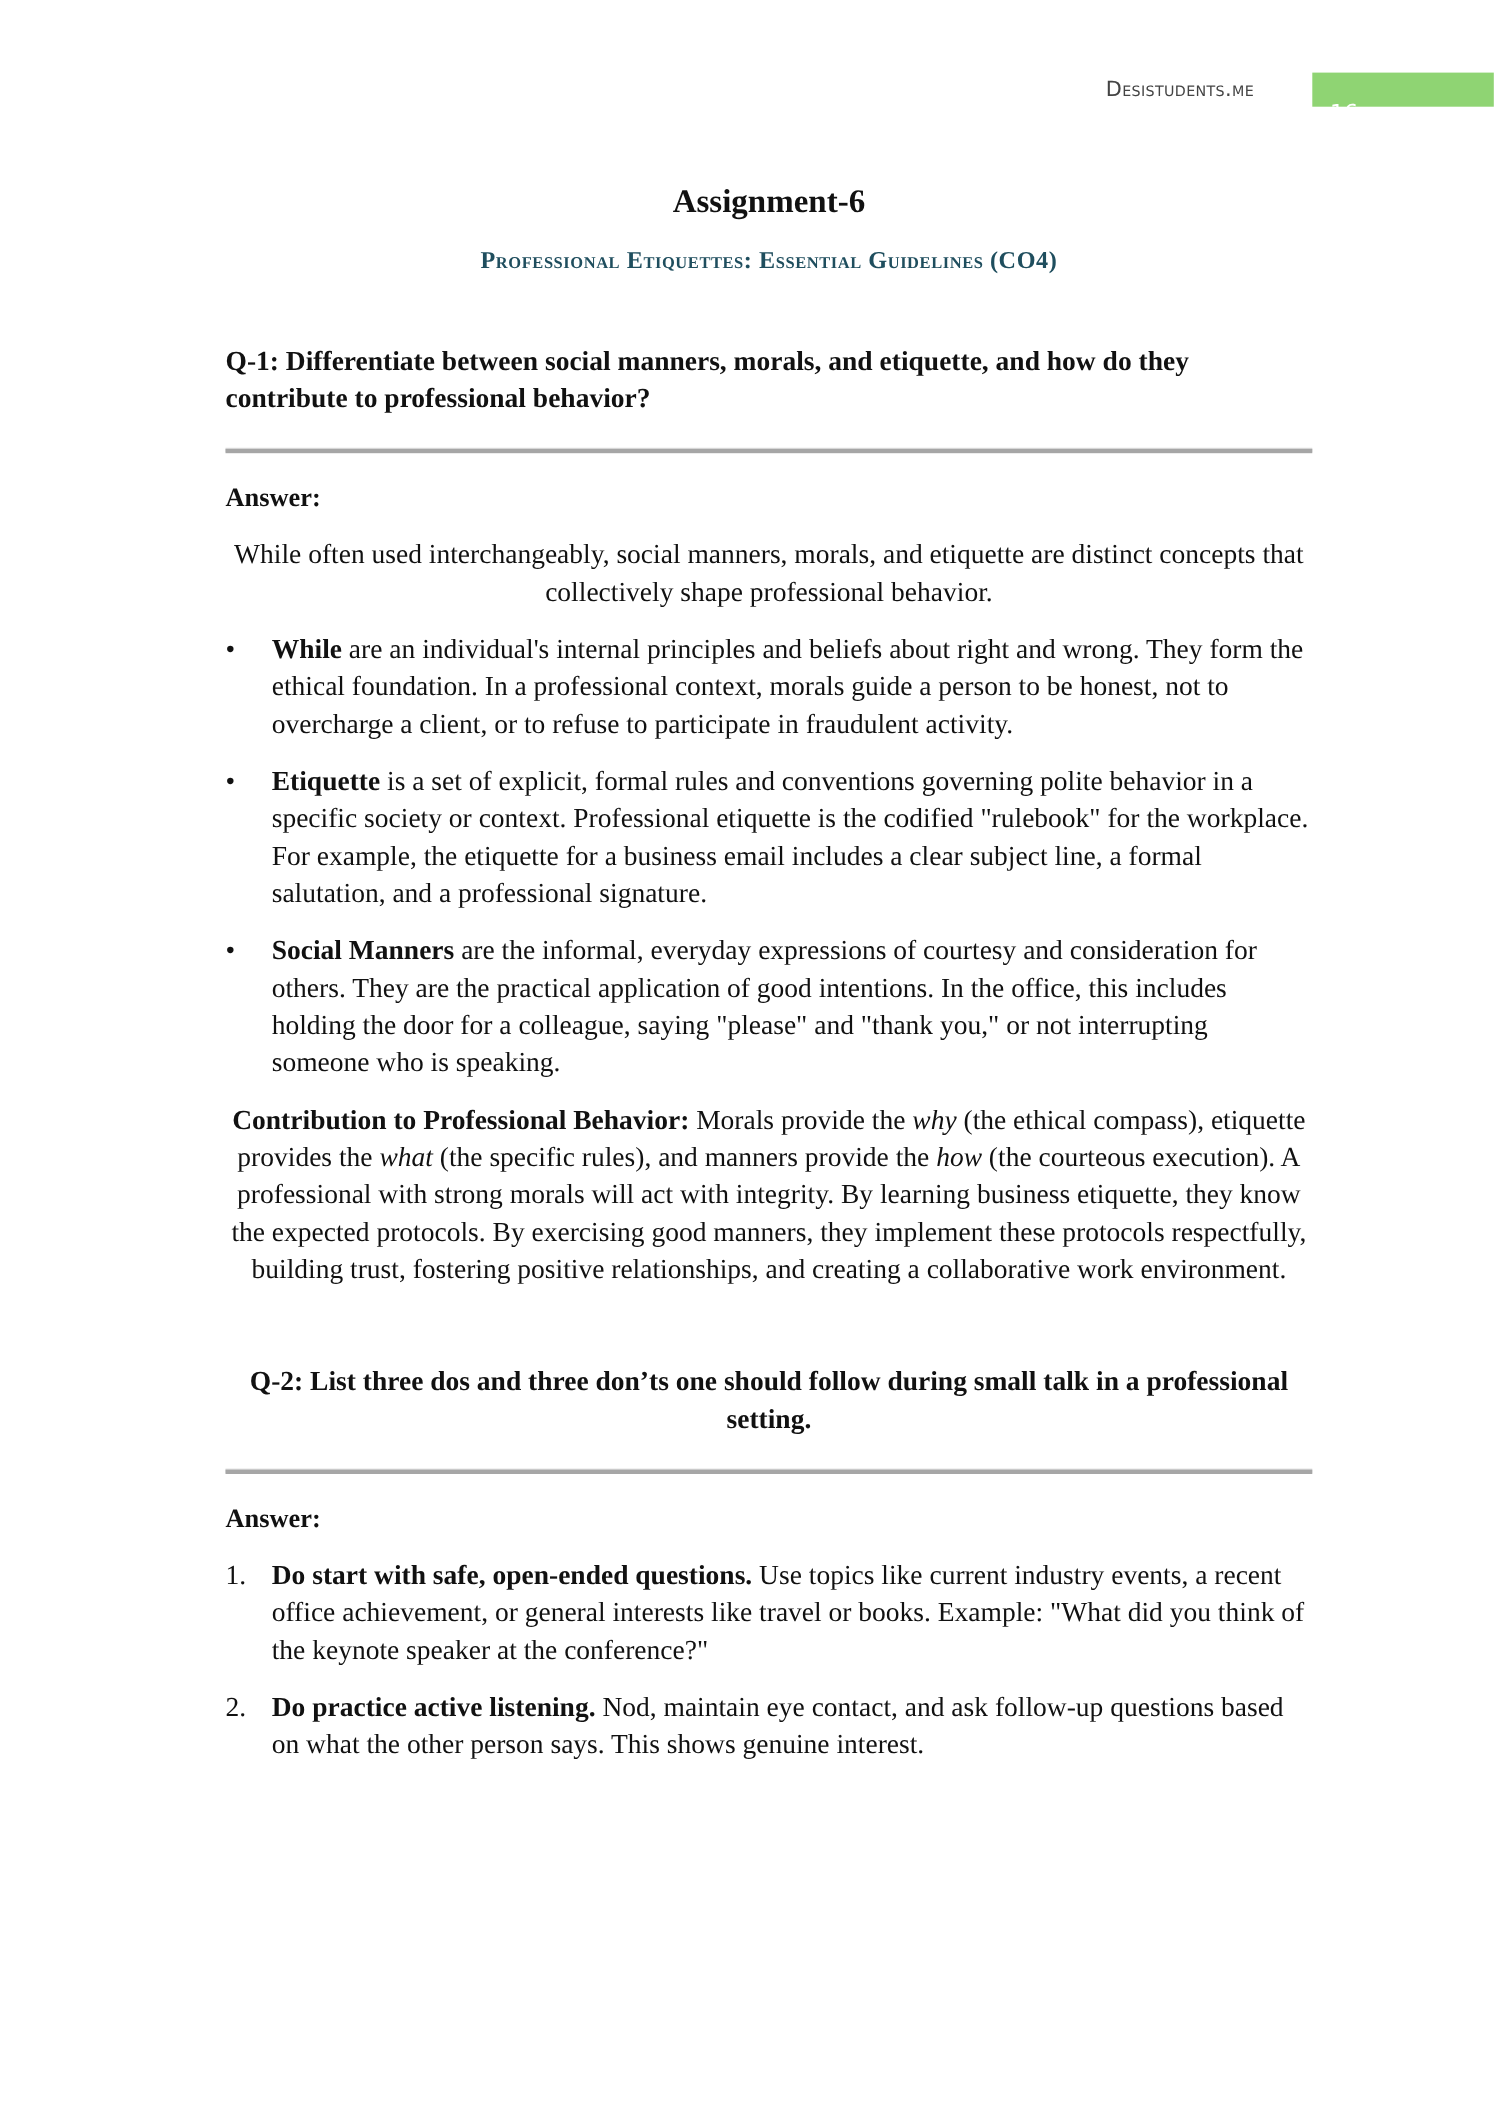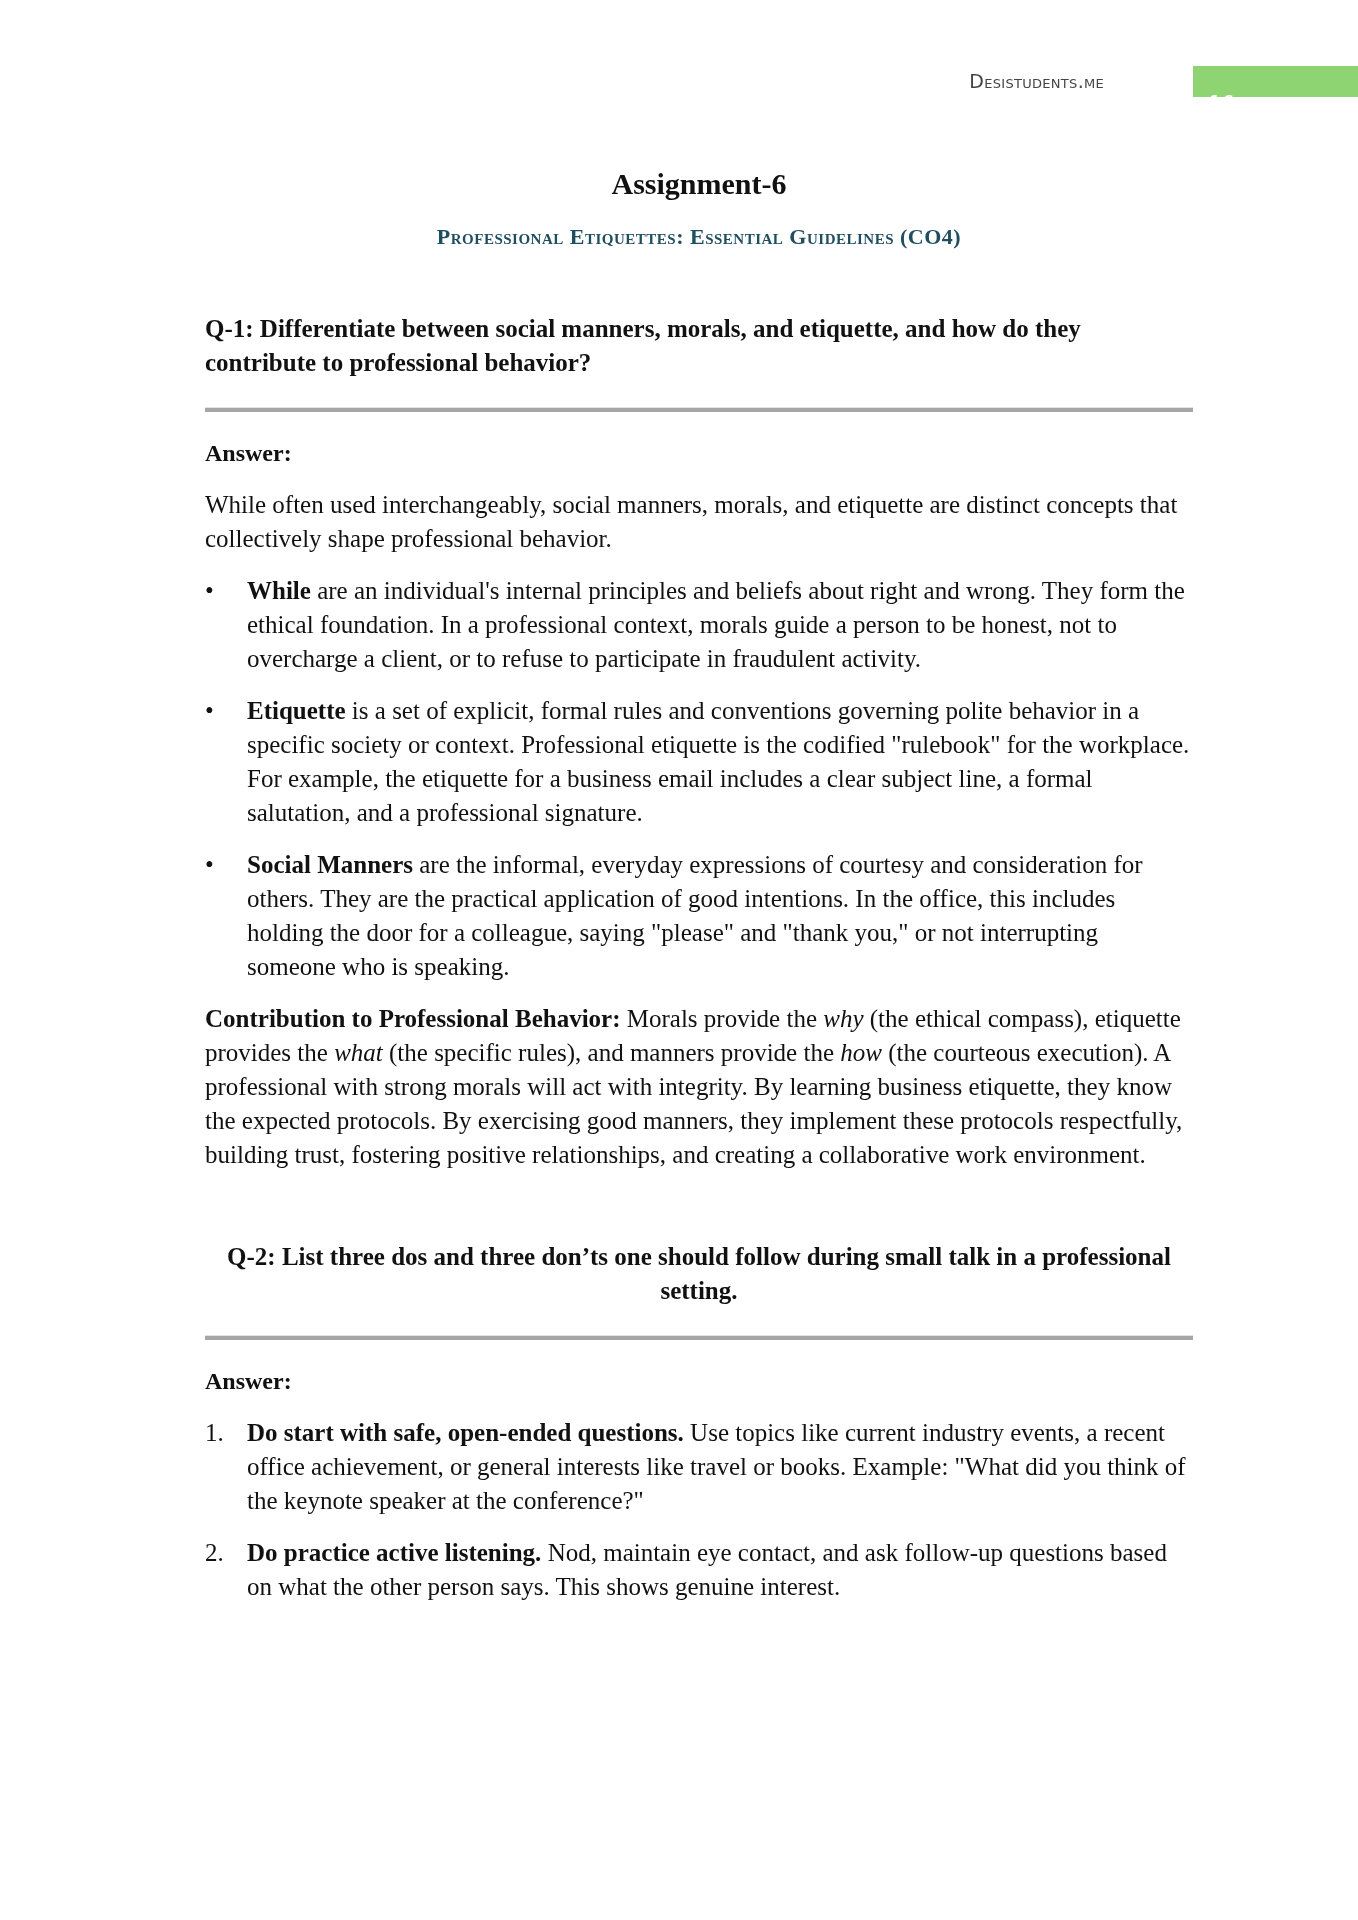--- a/index.html
+++ b/index.html
@@ -1,38 +1,38 @@
 <!DOCTYPE html>
 <html><head>
 <meta charset="utf-8">
 <style>
   html, body { margin: 0; padding: 0; background: #ffffff; }
   body { width: 1358px; height: 1920px; position: relative; overflow: hidden;
          font-family: "Liberation Serif", "DejaVu Serif", serif; color: #111; }
 
-  .page-header { position: absolute; top: 66px; left: 0; width: 1284px; height: 32px; }
+  .page-header { position: absolute; top: 66px; left: 0; width: 1284px; height: 32px; padding-left: 36px; }
   .site-name { position: absolute; right: 180px; top: 4px; font-family: "DejaVu Sans", "Liberation Sans", sans-serif;
                font-size: 19px; color: #444; font-variant: small-caps; letter-spacing: 0.3px; }
   .page-num-bar { position: absolute; left: 1193px; top: 0; width: 165px; height: 31px; background: #8fd473; }
   .page-num { position: absolute; left: 16px; top: 3px; font-family: "DejaVu Sans", "Liberation Sans", sans-serif;
               font-size: 20px; color: #ffffff; margin-top: 21px; }
 
   .content { position: absolute; left: 205px; top: 160px; width: 988px; }
 
   .doc-title { text-align: center; font-weight: bold; font-size: 30px; margin: 0; line-height: 48px; }
   .doc-subtitle { text-align: center; font-weight: bold; font-size: 22px; color: #1f4e5e;
                   font-variant: small-caps; letter-spacing: 0.5px; margin-top: 14px; line-height: 30px; }
 
   .question { font-weight: bold; font-size: 25px; line-height: 34px; margin: 0; }
   .q1 { margin-top: 60px; }
   .q2 { margin-top: 68px; text-align: center; }
   .divider { height: 4px; background: #a6a6a6; margin-top: 28px; margin-bottom: 24px; box-shadow: 0 -1px 0 #e3e3e3; }
 
   .answer-label { font-weight: bold; font-size: 24px; line-height: 34px; margin: 0 0 18px 0; }
-  .para { font-size: 25px; line-height: 34px; margin: 0 0 18px 0; }
+  .para { font-size: 25px; line-height: 34px; margin: 0 0 18px 0; text-align: center; }
 
   ul.bullets { list-style: none; margin: 0; padding: 0; }
   ul.bullets li { position: relative; padding-left: 42px; font-size: 25px; line-height: 34px; margin-bottom: 18px; }
   ul.bullets li .bullet { position: absolute; left: 0; top: 0; }
 
   ol.dos { list-style: none; margin: 0; padding: 0; }
   ol.dos li { position: relative; padding-left: 42px; font-size: 25px; line-height: 34px; margin-bottom: 18px; }
   ol.dos li .num { position: absolute; left: 0; top: 0; }
 
   b { font-weight: bold; }

